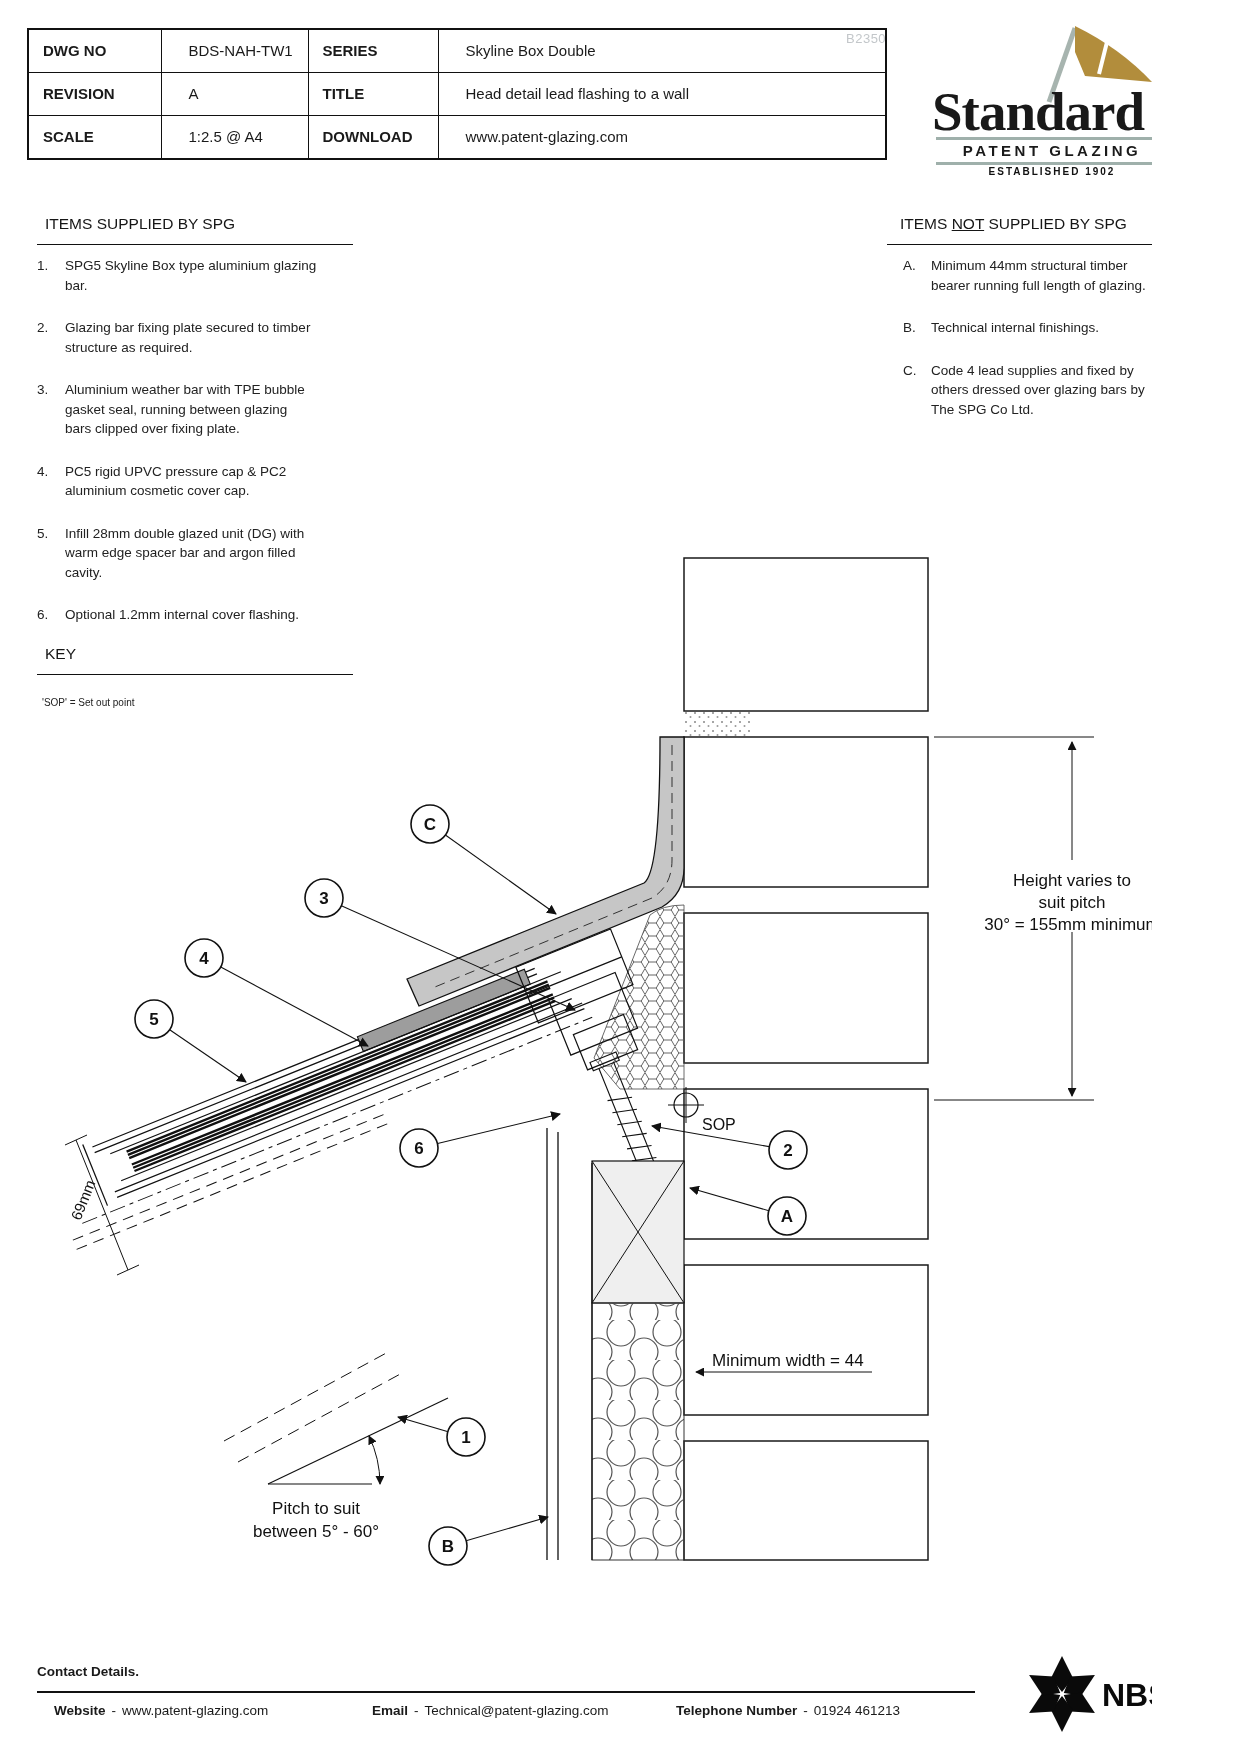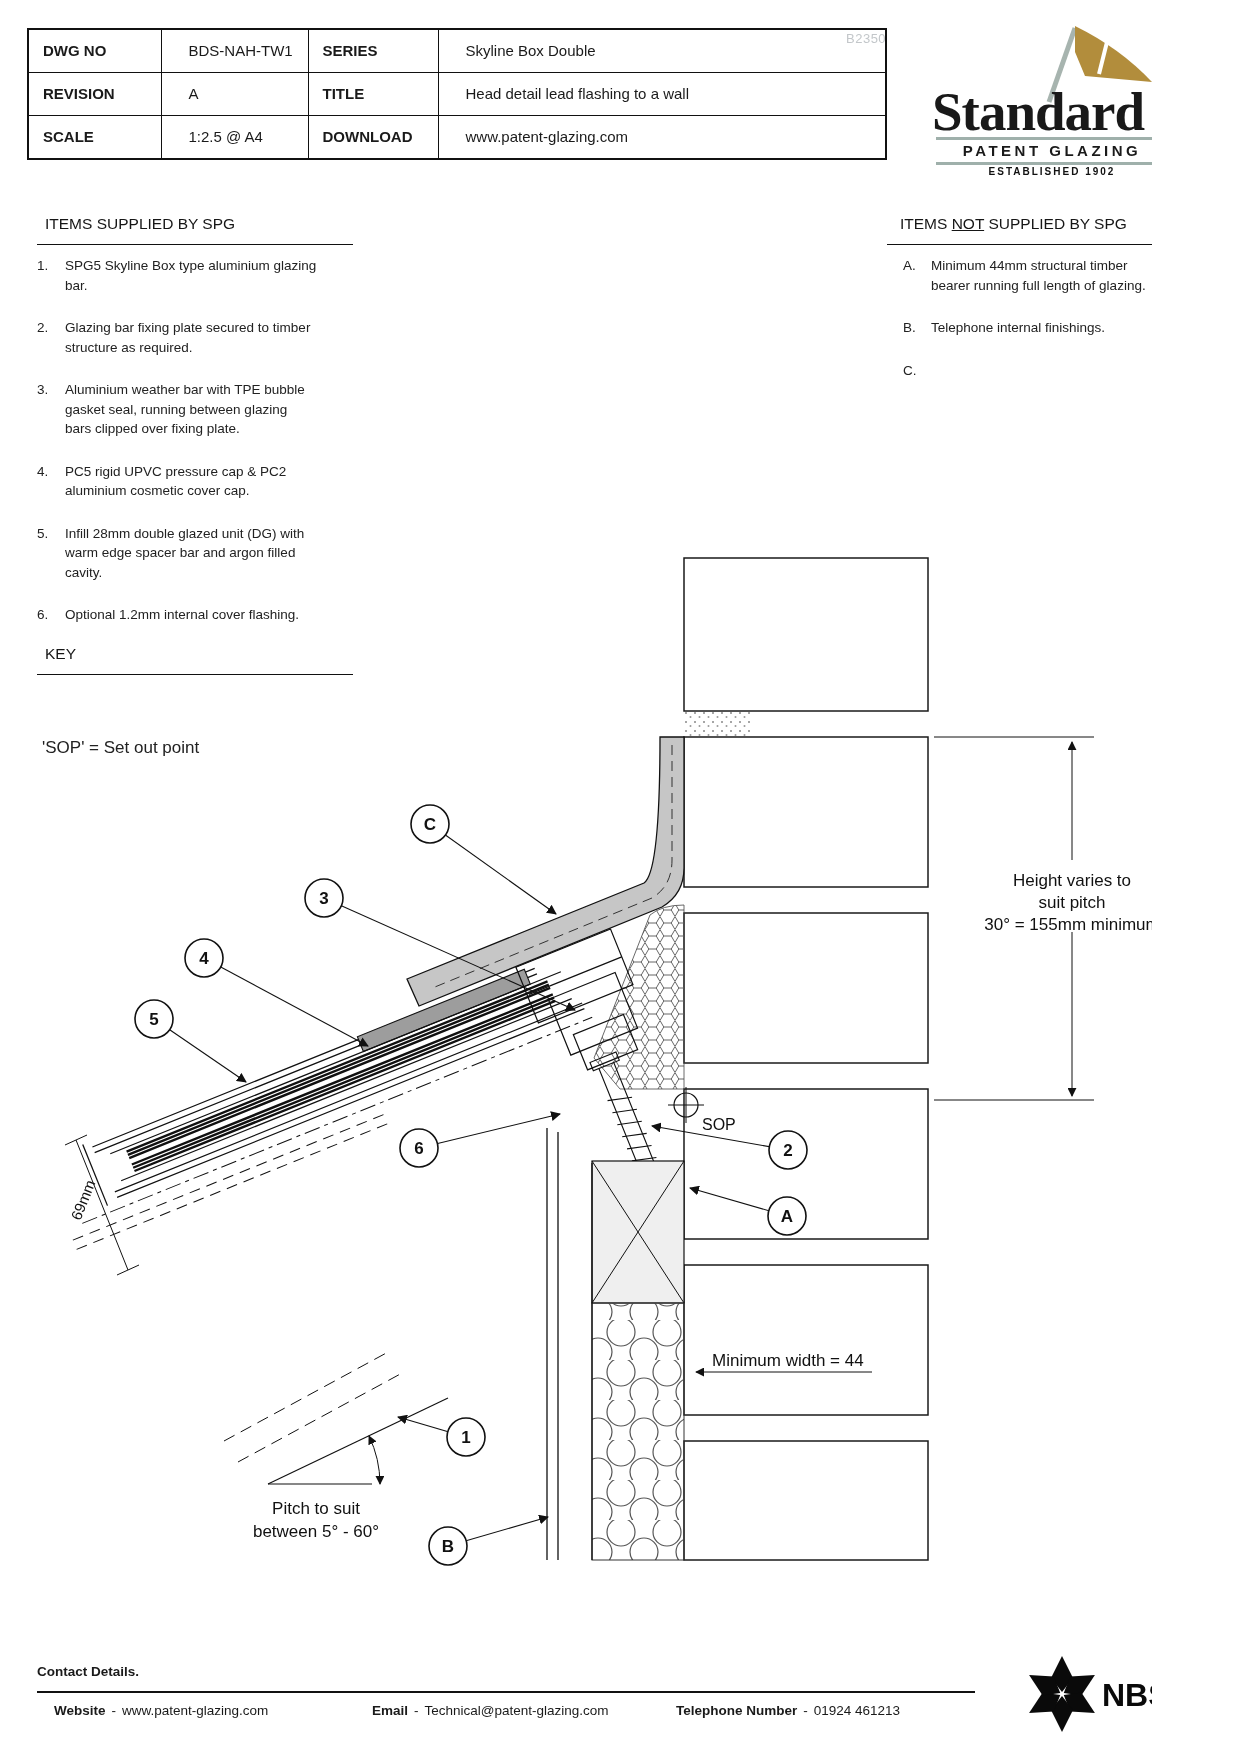--- a/index.html
+++ b/index.html
@@ -15,21 +15,21 @@
   .wm{position:absolute;left:846px;top:31px;font-size:13px;color:#c3c7ca;letter-spacing:.5px;}
 
   
   .sec-head{position:absolute;font-size:15.5px;font-weight:normal;border-bottom:1.6px solid #111;
             padding-bottom:11px;color:#161616;}
   .list{position:absolute;font-size:13.5px;line-height:19.5px;color:#222;}
   .li{display:flex;margin-bottom:23px;}
   .li .num{width:28px;flex:0 0 28px;}
   .li .txt{flex:1;}
   .und{text-decoration:underline;}
-  .keyline{position:absolute;font-size:17px;color:#222;margin-top:41px;}
+  .keyline{position:absolute;font-size:10px;color:#222;}
 
   
   .f-head{position:absolute;left:37px;top:1664px;font-size:13.5px;font-weight:bold;}
   .f-rule{position:absolute;left:37px;top:1691px;width:938px;border-top:2px solid #111;}
   .f-item{position:absolute;top:1703px;font-size:13.5px;}
   .f-item .lab{font-weight:bold;margin-left:17px;}
   .f-item .sep{margin:0 6px;}
   svg text{font-family:"Liberation Sans",sans-serif;}
 </style>
 </head>
@@ -108,24 +108,25 @@
   </div>
 
   <div class="sec-head" style="left:887px;top:215px;width:268px;padding-left:13px"><span>ITEMS </span><span class="und">NOT</span><span> SUPPLIED BY SPG</span></div>
   <div class="list" style="left:887px;top:256px;width:280px">
     <div class="li">
         <span class="num" style="margin-left:16px">A.</span>
         <span class="txt" style="max-width:232px">Minimum 44mm structural timber bearer running full length of glazing.</span>
       </div>
     <div class="li">
         <span class="num" style="margin-left:16px">B.</span>
-        <span class="txt" style="max-width:232px">Telephone internal finishings.</span>
+        <span class="txt" style="max-width:232px">Technical internal finishings.</span>
       </div>
     <div class="li">
         <span class="num" style="margin-left:16px">C.</span>
+        <span class="txt" style="max-width:232px">Code 4 lead supplies and fixed by others dressed over glazing bars by The SPG Co Ltd.</span>
       </div>
   </div>
 
   <div class="sec-head" style="left:37px;top:645px;width:308px;padding-left:8px">KEY</div>
   <div class="keyline" style="left:42px;top:697px">'SOP' = Set out point</div>
 
   <svg style="position:absolute;left:0;top:0" width="1240" height="1754" viewBox="0 0 1240 1754">
     <defs>
       <marker id="arr" viewBox="0 0 10 10" refX="9" refY="5" markerWidth="9" markerHeight="9" orient="auto-start-reverse">
         <path d="M0,0 L10,5 L0,10 Z" fill="#111"></path>

